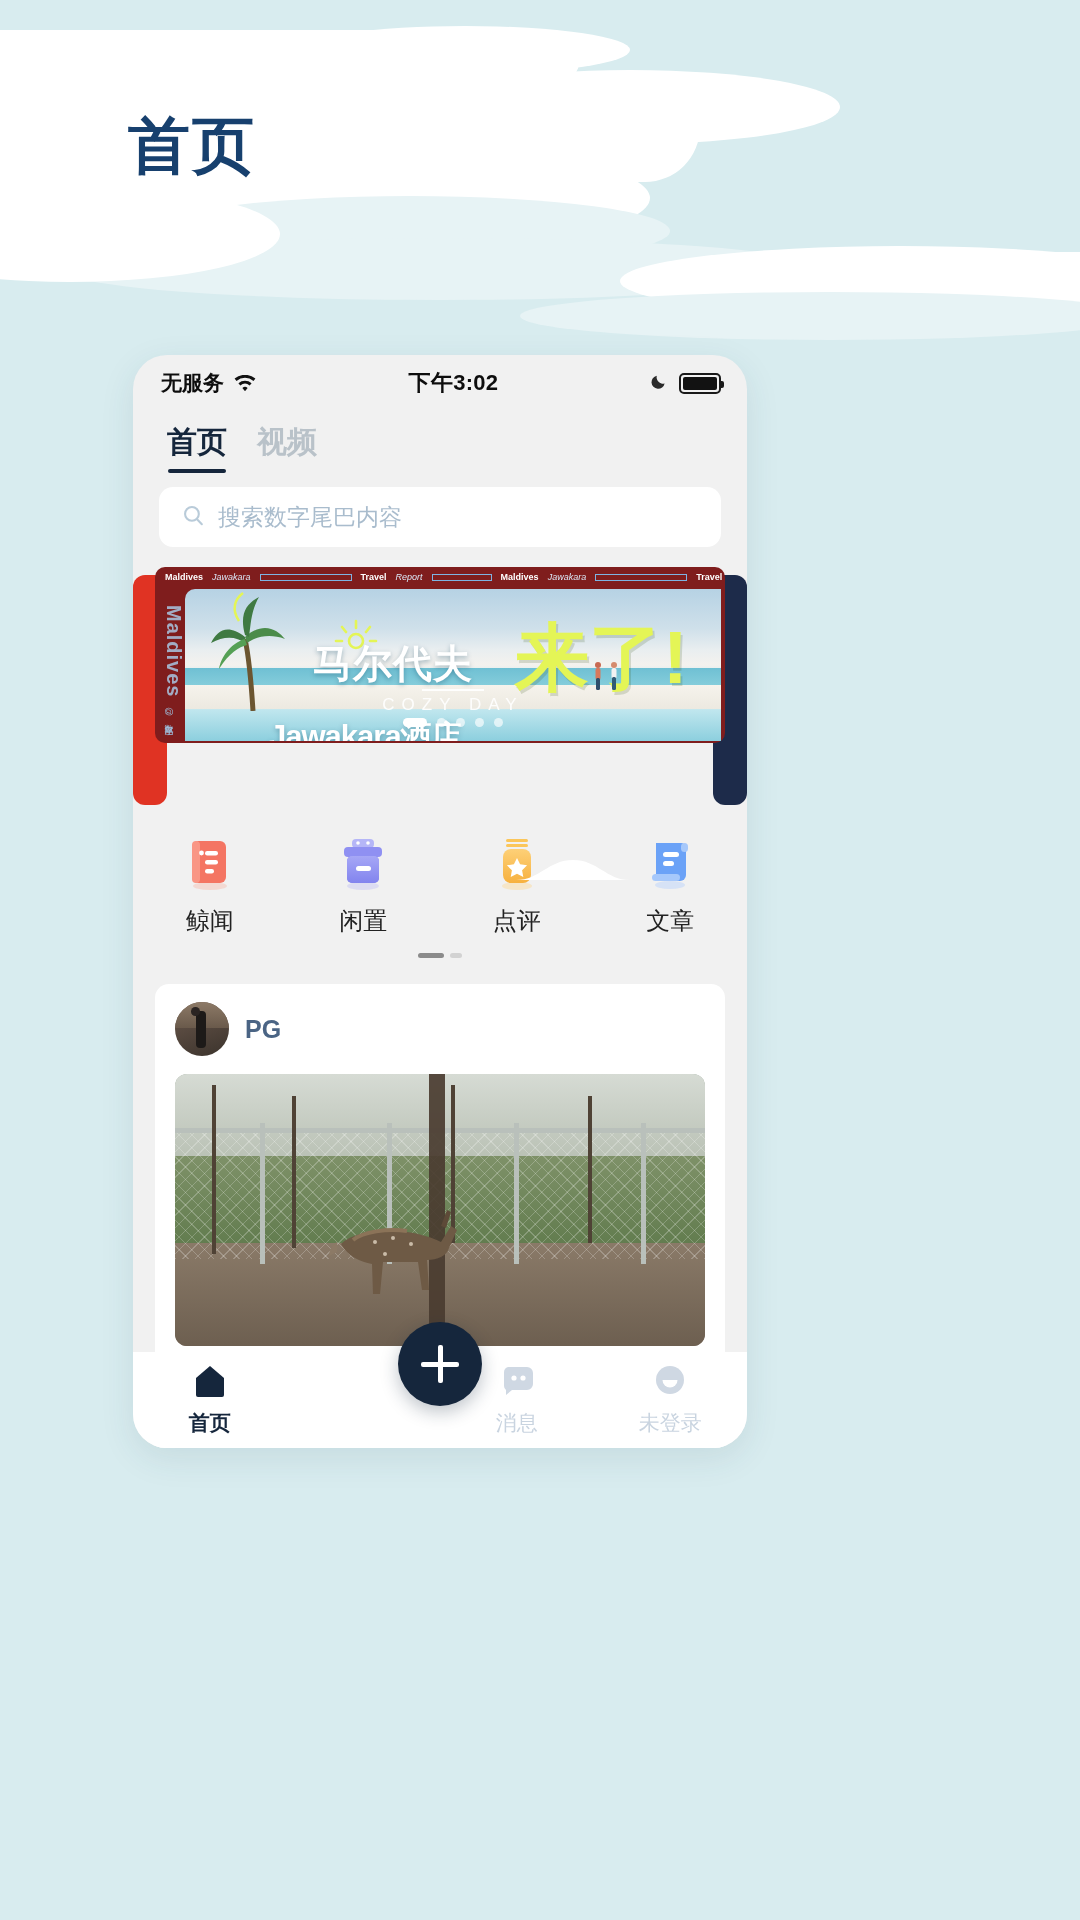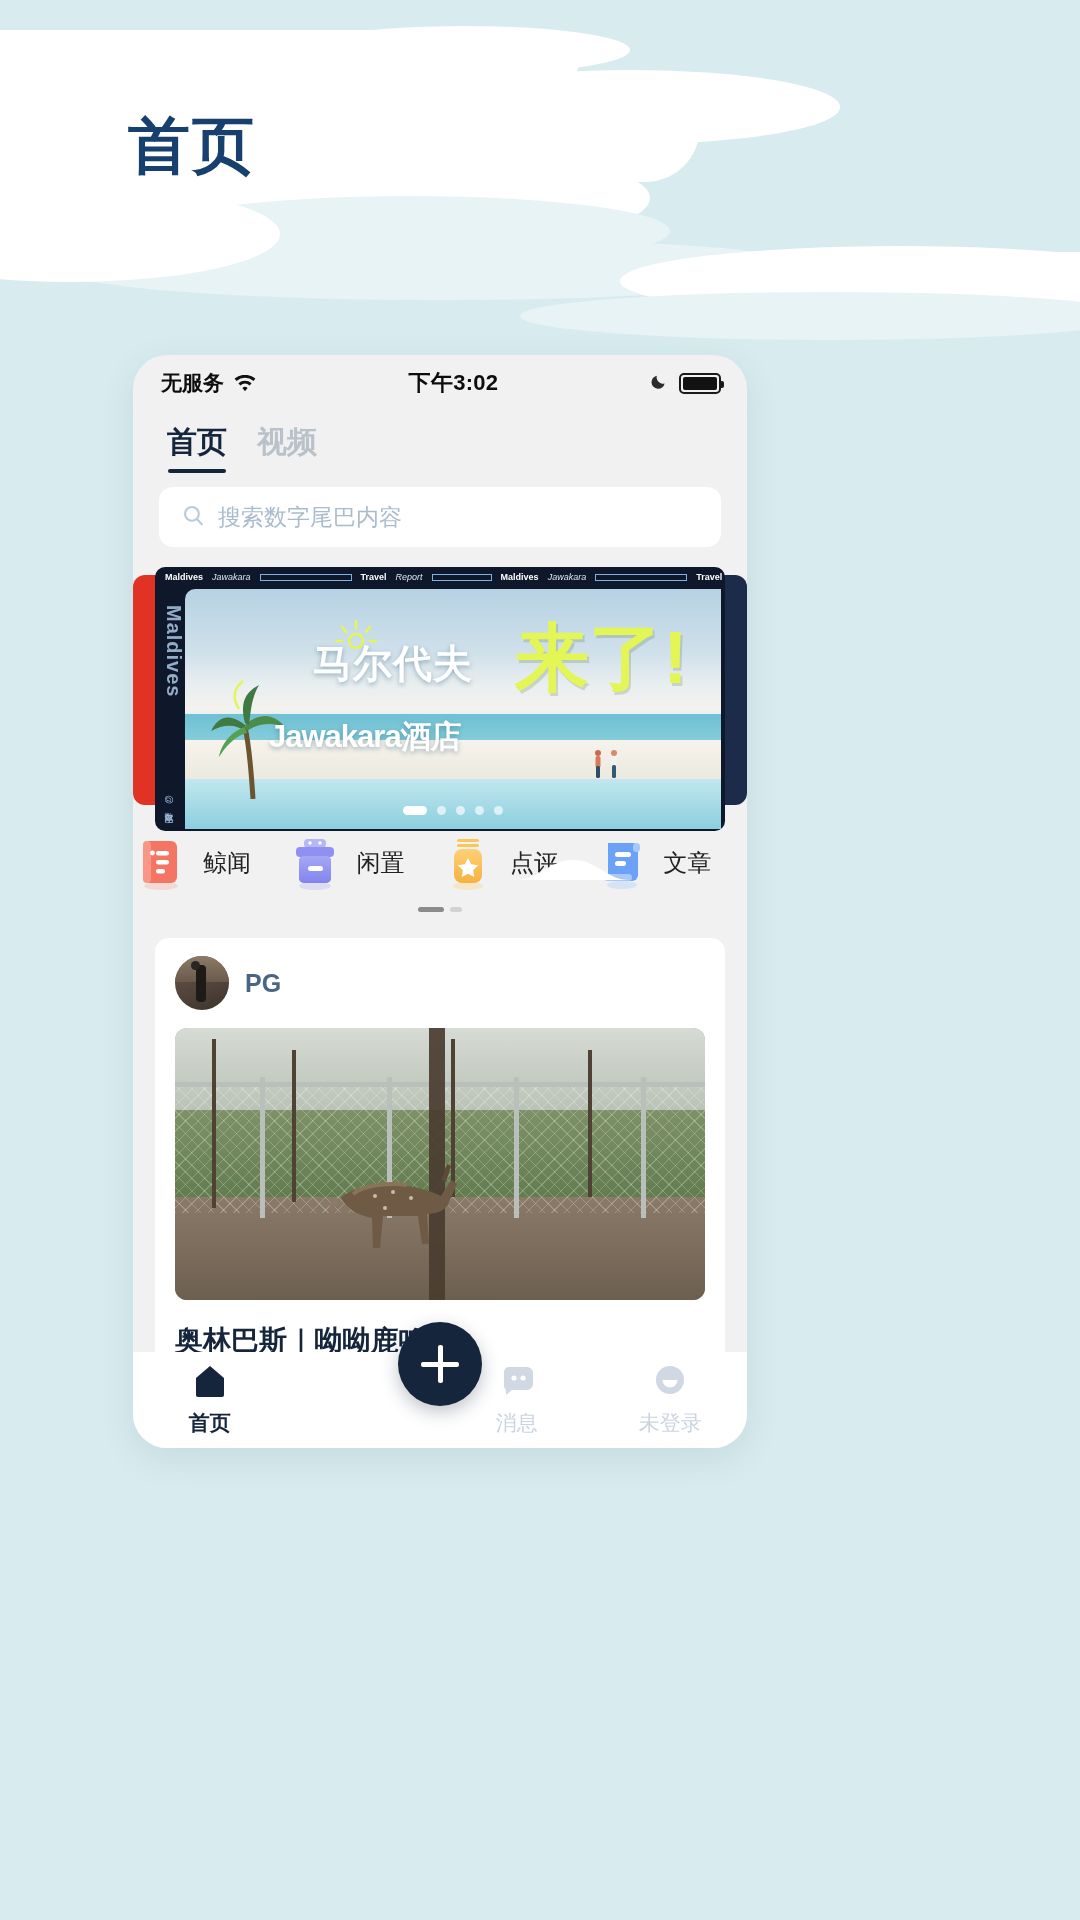--- a/index.html
+++ b/index.html
@@ -74,22 +74,22 @@
     padding: 0 22px;
   }
   .search-ph { color: #a9bccd; font-size: 23px; text-align: right; }
 
   
   .carousel { position: relative; margin-top: 20px; height: 246px; }
   .side-card { position: absolute; top: 8px; width: 34px; height: 230px; border-radius: 12px; }
   .side-left { left: 0; background: #e03323; }
   .side-right { right: 0; background: #1d2b4a; }
   .banner {
-    position: absolute; left: 22px; right: 22px; top: 0; height: 264px;
-    border-radius: 10px; overflow: hidden; background: #0f172a;
+    position: absolute; left: 22px; right: 22px; top: 0; height: 176px;
+    border-radius: 10px; overflow: hidden; background: #7f1d1d;
   }
   .ticker {
     position: absolute; top: 0; left: 0; right: 0; height: 20px;
     display: flex; align-items: center; gap: 9px; padding: 0 10px;
     color: #cfe3f6; font-size: 9px; white-space: nowrap; overflow: hidden;
   }
   .ticker b { color: #ffffff; font-weight: 700; }
   .ticker em { font-style: italic; color: #dbe9f8; }
   .ticker .rule { display:inline-block; height: 7px; border: 1px solid #7fb3e2; flex: 0 0 auto; }
   .banner-inner {
@@ -137,21 +137,21 @@
   }
   .cozy-line { width: 62px; height: 2px; background: #fff; margin: 0 auto 4px auto; opacity:.9;}
   .dots { position: absolute; left: 0; right: 0; bottom: 14px; display: flex; justify-content: center; gap: 10px; }
   .dots span { width: 9px; height: 9px; border-radius: 50%; background: rgba(255,255,255,.65); }
   .dots span.on { width: 24px; border-radius: 5px; background: #ffffff; }
   .palm { position: absolute; left: 24px; bottom: 30px; width: 86px; height: 120px; }
 
   
   .quickwrap { padding: 22px 0 10px 0; }
   .quick { display: flex; align-items: flex-start; }
-  .qitem { flex: 1; display: flex; flex-direction: row; align-items: center; gap: 14px; }
+  .qitem { flex: 1; display: flex; flex-direction: column; align-items: center; gap: 14px; }
   .qicon { width: 56px; height: 56px; position: relative; }
   .qlabel { font-size: 24px; color: #222; font-weight: 500; }
   .pager { display: flex; justify-content: center; gap: 6px; margin-top: 16px; }
   .pager i { display:block; width: 26px; height: 5px; border-radius: 3px; background: #8b8b8b; }
   .pager i.off { width: 12px; background: #d2d2d2; }
 
   
   .card {
     margin: 16px 22px 0 22px; background: #fff; border-radius: 14px;
     padding: 18px 20px 0 20px; overflow: hidden;
@@ -329,20 +329,24 @@
 
           <svg style="position:absolute;right:92px;bottom:48px;" width="42" height="34" viewBox="0 0 42 34">
             <circle cx="11" cy="6" r="3" fill="#c96a52"></circle>
             <rect x="8.5" y="9" width="5" height="12" rx="2" fill="#d8785c"></rect>
             <rect x="9" y="19" width="4" height="12" rx="1.5" fill="#2e4e6b"></rect>
             <circle cx="27" cy="6" r="3" fill="#d58b6d"></circle>
             <rect x="24.5" y="9" width="5" height="11" rx="2" fill="#f2f2f2"></rect>
             <rect x="25" y="18" width="4" height="13" rx="1.5" fill="#315a74"></rect>
           </svg>
 
+          <div style="position:absolute;left:0;right:0;bottom:26px;">
+            <div class="cozy-line"></div>
+            <div class="cozy" style="position:static;">COZY DAY</div>
+          </div>
 
           <div class="dots">
             <span class="on"></span>
             <span></span>
             <span></span>
             <span></span>
             <span></span>
           </div>
         </div>
       </div>

